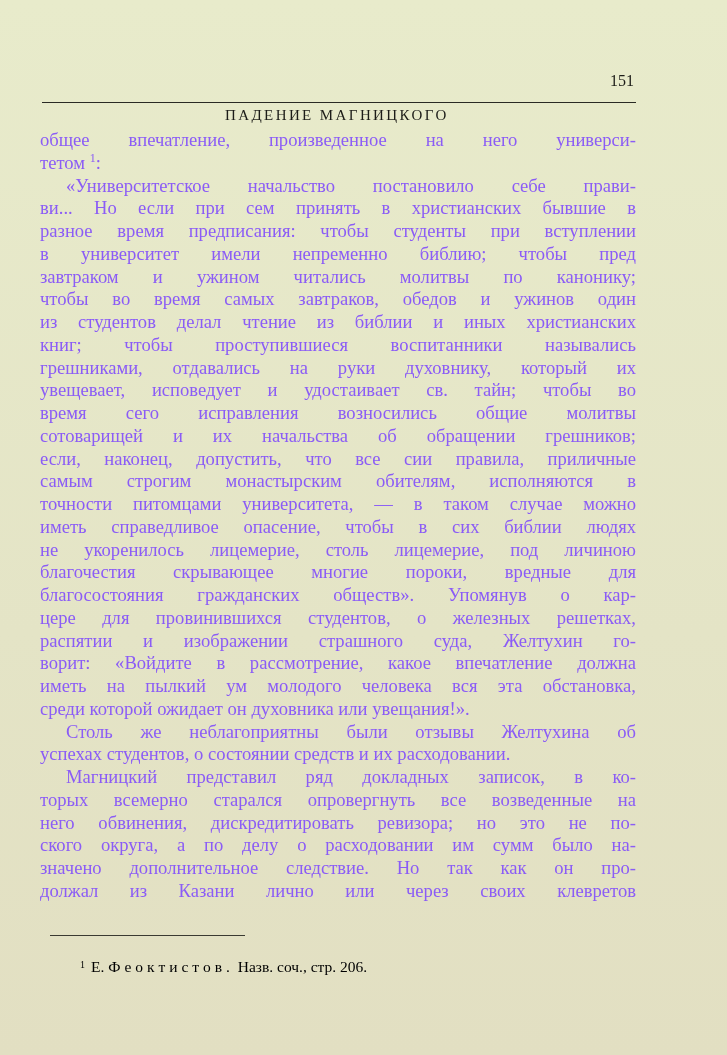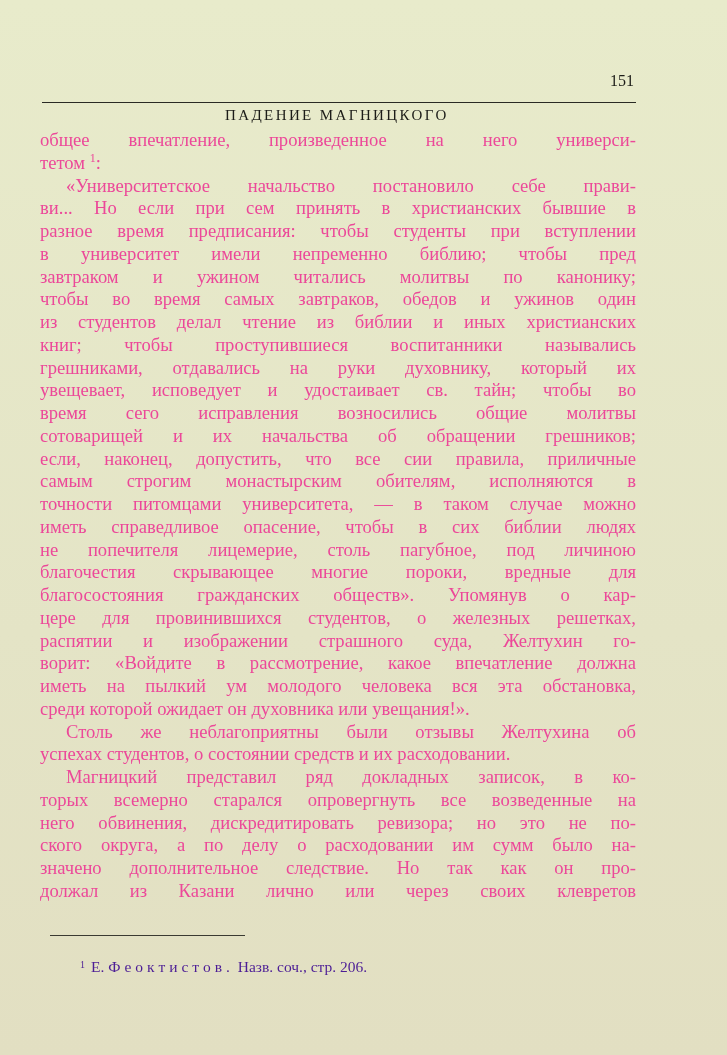--- a/index.html
+++ b/index.html
@@ -55,21 +55,21 @@
     height: 0;
     border-top: 1.5px solid #2a2a24;
   }
   .body-text {
     position: absolute;
     top: 129px;
     left: 40px;
     width: 596px;
     font-size: 18.6px;
     line-height: 22.75px;
-    color: #ec4899;
+    color: #8b5cf6;
   }
   .line {
     display: block;
     white-space: nowrap;
     text-align: justify;
     text-align-last: justify;
     height: 22.75px;
   }
   .line.last {
     text-align-last: left;
@@ -88,21 +88,21 @@
     left: 50px;
     width: 195px;
     height: 0;
     border-top: 1.3px solid #3a3a32;
   }
   .footnote {
     position: absolute;
     top: 958px;
     left: 80px;
     font-size: 15.5px;
-    color: #4c1d95;
+    color: #000000;
     white-space: nowrap;
   }
   .footnote .fn-num {
     font-size: 10px;
     vertical-align: 4px;
     margin-right: 6px;
   }
   .footnote .spaced {
     letter-spacing: 4px;
   }
@@ -130,21 +130,21 @@
     <span class="line">из студентов делал чтение из библии и иных христианских</span>
     <span class="line">книг; чтобы проступившиеся воспитанники назывались</span>
     <span class="line">грешниками, отдавались на руки духовнику, который их</span>
     <span class="line">увещевает, исповедует и удостаивает св. тайн; чтобы во</span>
     <span class="line">время сего исправления возносились общие молитвы</span>
     <span class="line">сотоварищей и их начальства об обращении грешников;</span>
     <span class="line">если, наконец, допустить, что все сии правила, приличные</span>
     <span class="line">самым строгим монастырским обителям, исполняются в</span>
     <span class="line">точности питомцами университета, — в таком случае можно</span>
     <span class="line">иметь справедливое опасение, чтобы в сих библии людях</span>
-    <span class="line">не попечителя лицемерие, столь пагубное, под личиною</span>
+    <span class="line">не укоренилось лицемерие, столь лицемерие, под личиною</span>
     <span class="line">благочестия скрывающее многие пороки, вредные для</span>
     <span class="line">благосостояния гражданских обществ». Упомянув о кар-</span>
     <span class="line">цере для провинившихся студентов, о железных решетках,</span>
     <span class="line">распятии и изображении страшного суда, Желтухин го-</span>
     <span class="line">ворит: «Войдите в рассмотрение, какое впечатление должна</span>
     <span class="line">иметь на пылкий ум молодого человека вся эта обстановка,</span>
     <span class="line last">среди которой ожидает он духовника или увещания!».</span>
     <span class="line indent">Столь же неблагоприятны были отзывы Желтухина об</span>
     <span class="line last">успехах студентов, о состоянии средств и их расходовании.</span>
     <span class="line indent">Магницкий представил ряд докладных записок, в ко-</span>

